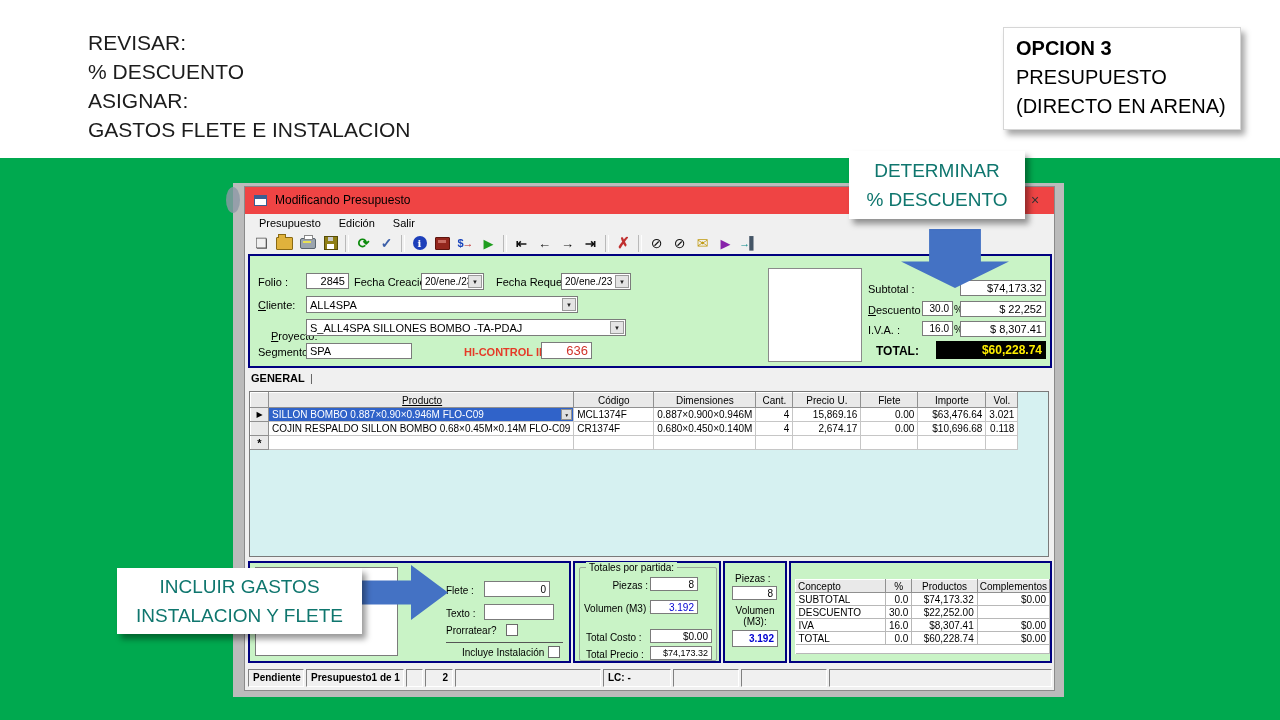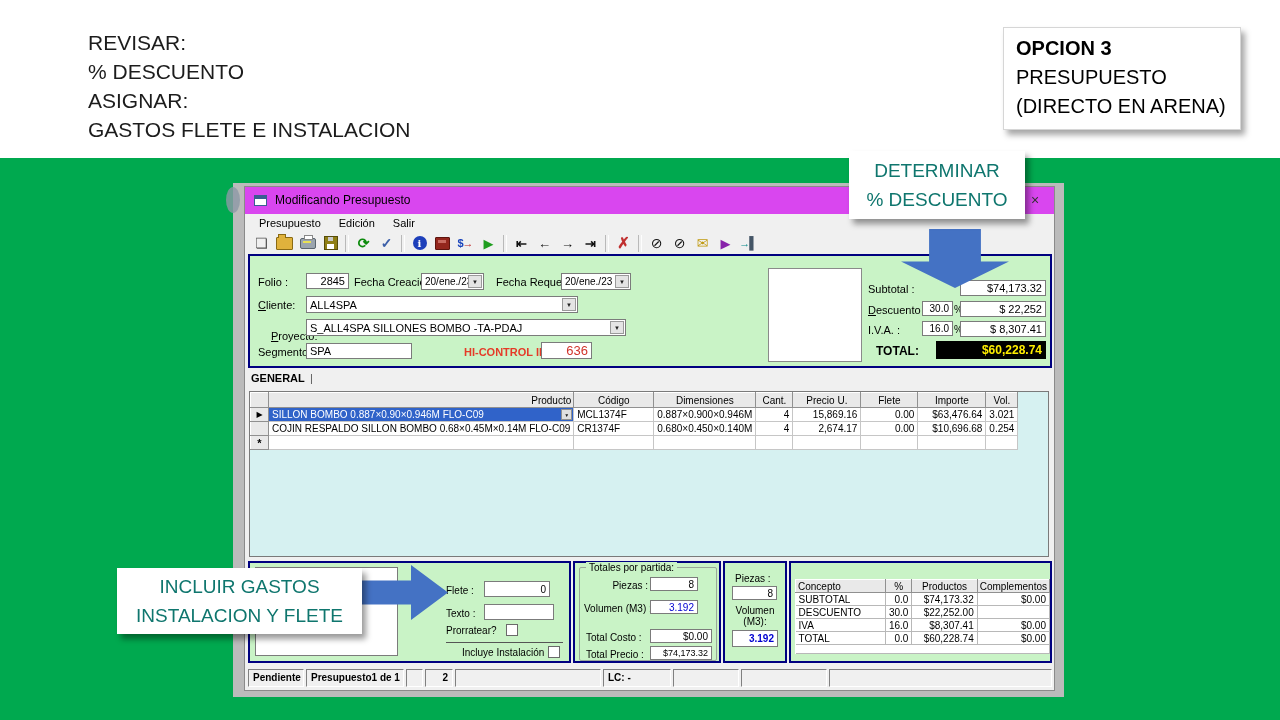--- a/index.html
+++ b/index.html
@@ -11,21 +11,21 @@
   .option-box{position:absolute;left:1003px;top:27px;width:238px;background:#fff;border:1px solid #d6d6d6;
     box-shadow:4px 5px 6px rgba(0,0,0,0.35);font-size:20px;line-height:29px;padding:6px 0 8px 12px;box-sizing:border-box;}
   .option-box .b{font-weight:bold;}
   .callout{position:absolute;background:#fff;box-shadow:4px 5px 6px rgba(0,0,0,0.40);
     font-size:19px;line-height:29px;text-align:center;color:#0f766e;z-index:30;}
   .blue-arrow{position:absolute;background:#4472C4;z-index:29;}
   
   .shot{position:absolute;left:233px;top:183px;width:831px;height:514px;background:#bbbbbb;}
   .win{position:absolute;left:11px;top:3px;width:811px;height:505px;background:#f0f0f0;
     border:1px solid #8a8a8a;box-sizing:border-box;font-size:11px;}
-  .titlebar{position:absolute;left:0;top:0;width:100%;height:27px;background:#d946ef;}
+  .titlebar{position:absolute;left:0;top:0;width:100%;height:27px;background:#ef4444;}
   .win-icon{position:absolute;left:9px;top:8px;width:13px;height:11px;border:1px solid #3a5e92;background:#fff;box-sizing:border-box;}
   .win-icon::before{content:"";position:absolute;left:0;top:0;right:0;height:3px;background:#3a5e92;}
   .win-title{position:absolute;left:30px;top:6px;font-size:12px;color:#000;}
   .closebtn{position:absolute;right:7px;top:4px;width:24px;height:19px;text-align:center;font-size:14px;line-height:19px;color:#333;}
   .menubar{position:absolute;left:0;top:27px;width:100%;height:18px;background:#f0f0f0;display:flex;align-items:center;padding-left:5px;box-sizing:border-box;}
   .menu-item{padding:0 9px;font-size:11px;color:#000;}
   .toolbar{position:absolute;left:0;top:45px;width:100%;height:22px;background:#f0f0f0;display:flex;align-items:center;padding-left:5px;box-sizing:border-box;}
   .tbtn{width:23px;height:20px;display:flex;align-items:center;justify-content:center;font-size:13px;position:relative;}
   .tsep{width:2px;height:17px;border-left:1px solid #b9b9b9;border-right:1px solid #fdfdfd;margin:0 3px;}
   .tb-new span{color:#555;font-size:14px;}
@@ -269,21 +269,21 @@
                 <col style="width:96px">
               <col style="width:37px">
                 <col style="width:68px">
                 <col style="width:57px">
                 <col style="width:68px">
                 <col style="width:32px">
             </colgroup>
             <tbody>
                 <tr>
               <th></th>
-              <th style="text-align:right;padding-left:4px;">Producto</th>
+              <th style="text-align:center;padding-left:4px;text-decoration:underline;">Producto</th>
               <th>Código</th>
               <th>Dimensiones</th>
               <th>Cant.</th>
               <th>Precio U.</th>
               <th>Flete</th>
               <th>Importe</th>
               <th>Vol.</th>
             </tr>
             <tr>
               <td class="selcol" style="font-size:8px;">▶</td>
@@ -298,21 +298,21 @@
             </tr>
             <tr>
               <td class="selcol"></td>
               <td>COJIN RESPALDO SILLON BOMBO 0.68×0.45M×0.14M FLO-C09</td>
               <td>CR1374F</td>
               <td class="tr-c">0.680×0.450×0.140M</td>
               <td class="tr-r">4</td>
               <td class="tr-r">2,674.17</td>
               <td class="tr-r">0.00</td>
               <td class="tr-r">$10,696.68</td>
-              <td class="tr-r">0.254</td>
+              <td class="tr-r">0.118</td>
             </tr>
             <tr>
               <td class="selcol" style="font-weight:bold;font-size:11px;">*</td>
               <td></td>
               <td></td>
               <td></td>
               <td></td>
               <td></td>
               <td></td>
               <td></td>

